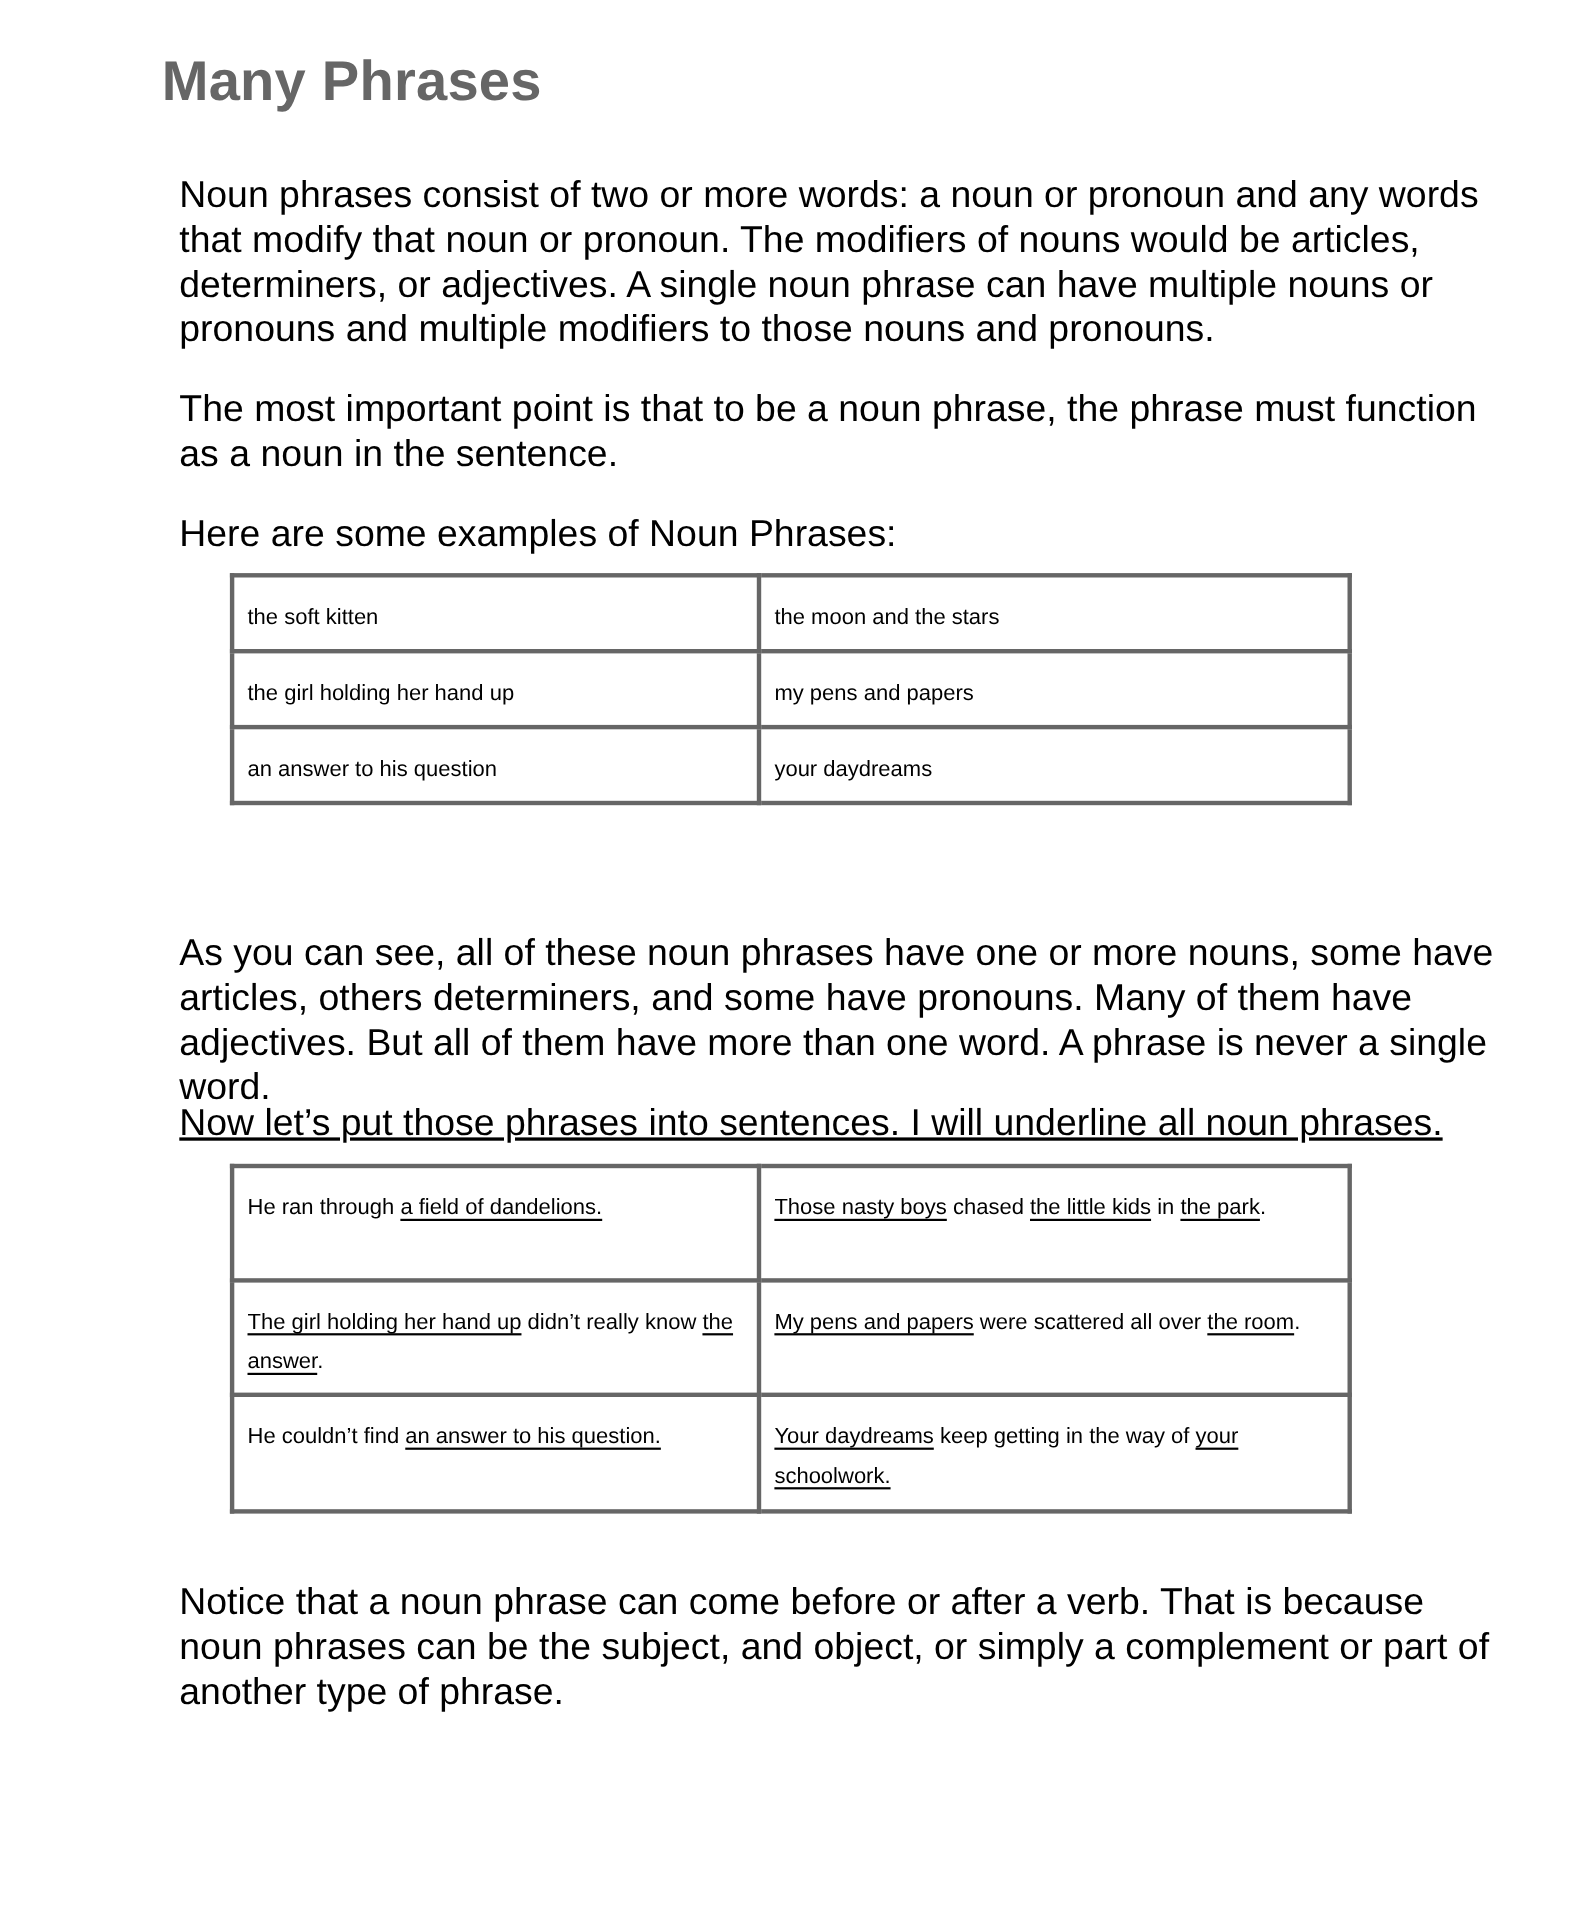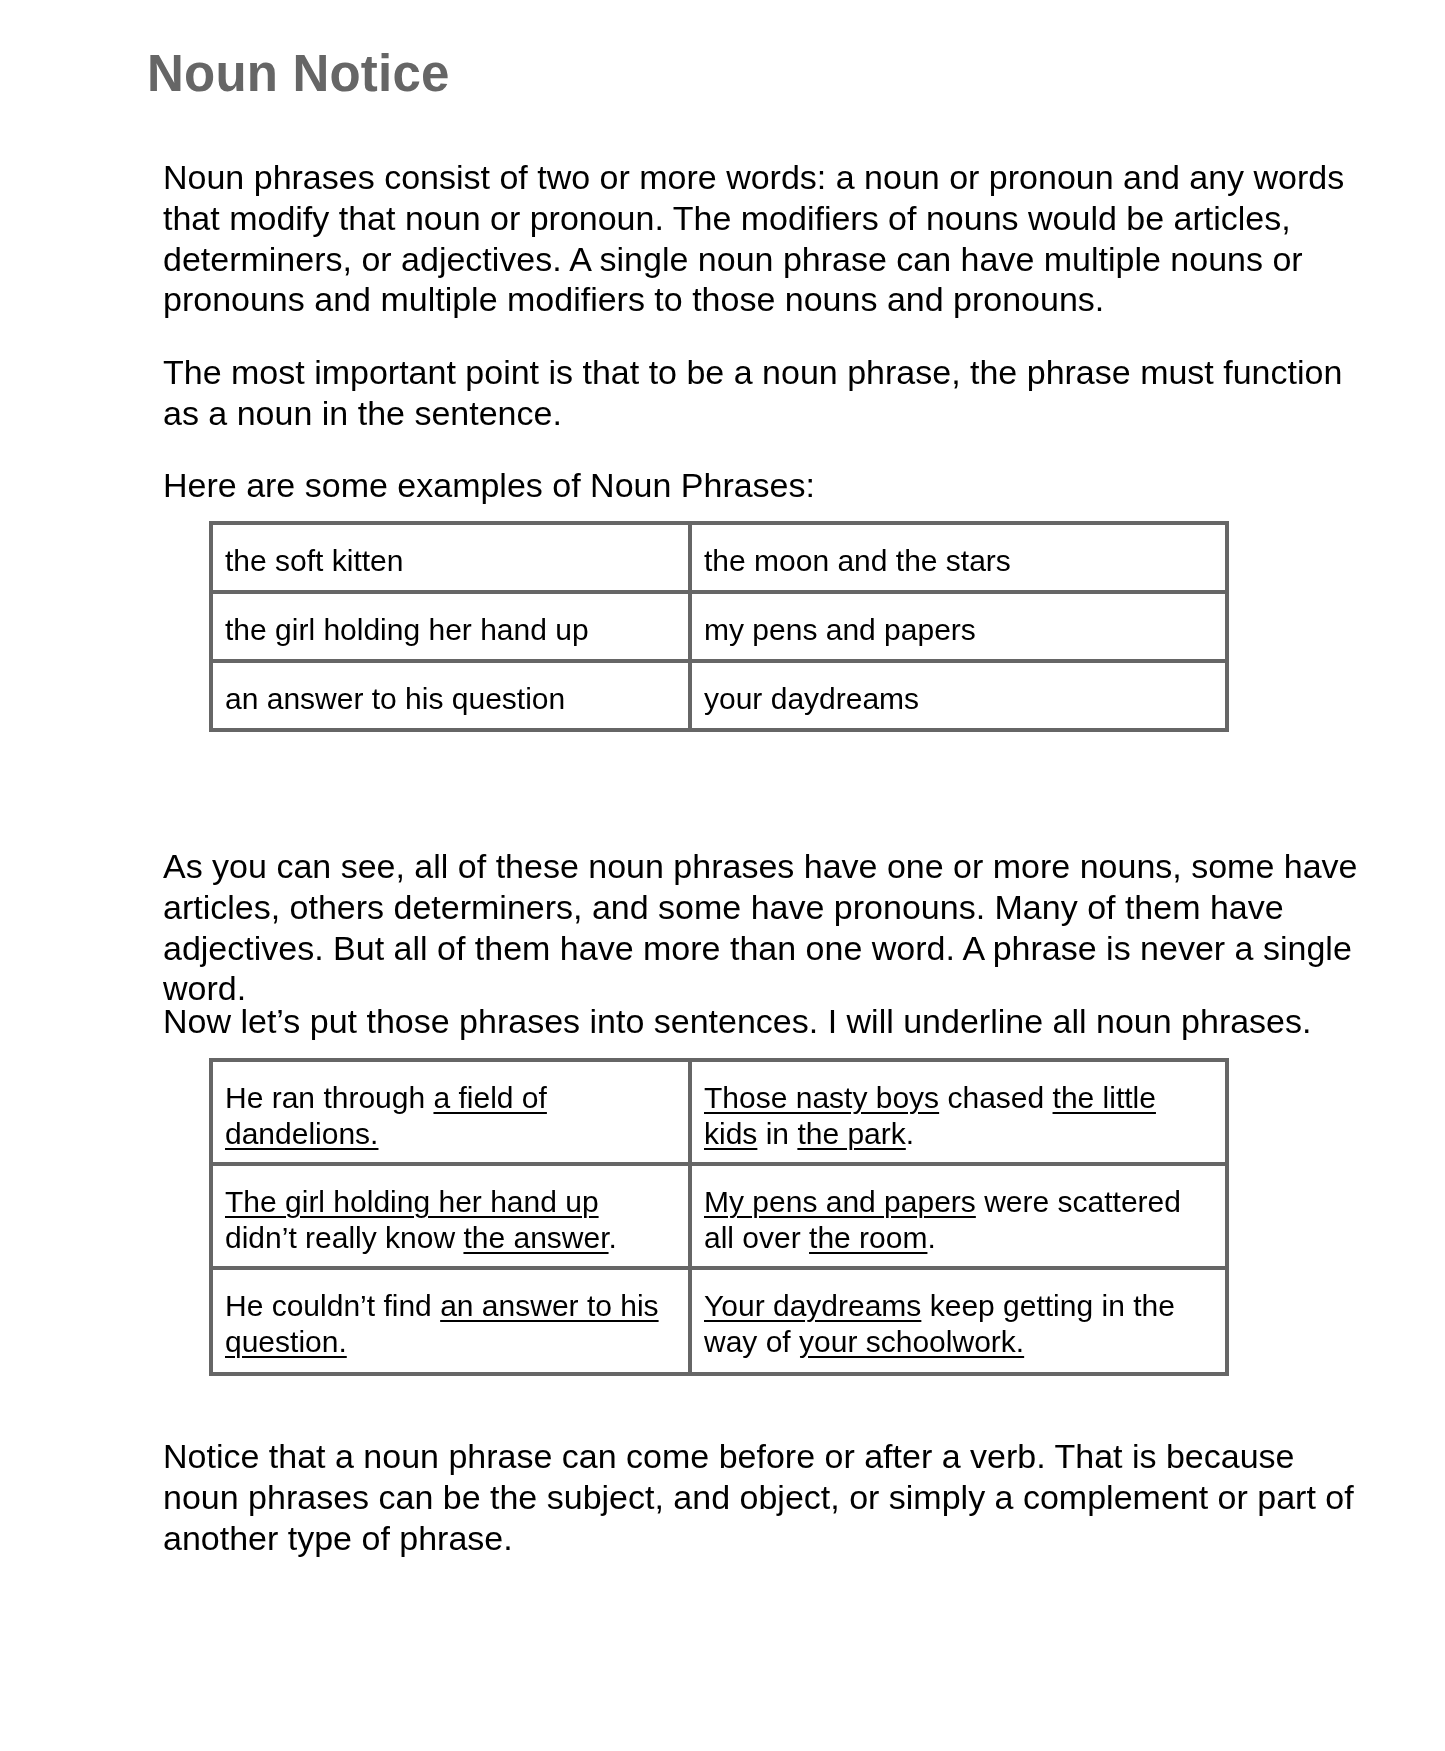--- a/index.html
+++ b/index.html
@@ -13,49 +13,49 @@
     font-size: 51px; font-weight: bold; color: #666666; letter-spacing: 0.2px;
   }
   p.body {
     position: absolute; left: 0; margin: 16px; font-size: 34px; line-height: 40.8px;
     width: 1230px;
   }
   #p1 { top: 141px; width: 1200px; }
   #p2 { top: 336px; width: 1200px; }
   #p3 { top: 449px; }
   #p4 { top: 830px; width: 1240px; }
-  #p5 { top: 985px; }
+  #p5 { top: 985px; text-decoration: underline; }
   #p6 { top: 1420px; width: 1200px; }
 
   table.grid {
     position: absolute; left: 62px; border-collapse: collapse;
     width: 1016px; table-layout: fixed;
   }
   table.grid td {
     border: 4px solid #666666; vertical-align: top;
-    font-size: 30px; padding: 0 12px;
+    font-size: 20px; padding: 0 12px;
   }
   table.grid col.c1 { width: 479px; }
   table.grid col.c2 { width: 537px; }
   #t1 { top: 521px; }
   #t1 td { height: 61px; line-height: 40px; padding-top: 16px; box-sizing: border-box; vertical-align: top; }
   #t1 td { height: 69px; }
   #t2 { top: 1058px; }
   #t2 td { line-height: 36px; padding-top: 18px; padding-bottom: 0; box-sizing: border-box; }
   #t2 tr.r0 td { height: 106px; }
   #t2 tr.r1 td { height: 104px; }
   #t2 tr.r2 td { height: 104px; }
   #t2 tr.r3 td { height: 106px; }
   .u { text-decoration: underline; text-underline-offset: 4px; text-decoration-thickness: 2px; }
 </style>
 </head>
 <body>
 
 <div class="page">
-  <h1>Noun Notice</h1>
+  <h1>Many Phrases</h1>
 
   <p class="body" id="p1">Noun phrases consist of two or more words: a noun or pronoun and any words that modify that noun or pronoun. The modifiers of nouns would be articles, determiners, or adjectives.  A single noun phrase can have multiple nouns or pronouns and multiple modifiers to those nouns and pronouns.</p>
   <p class="body" id="p2">The most important point is that to be a noun phrase, the phrase must function as a noun in the sentence.</p>
   <p class="body" id="p3">Here are some examples of Noun Phrases:</p>
 
   <table class="grid" id="t1">
     <colgroup>
         <col class="c1">
         <col class="c2">
       </colgroup>

